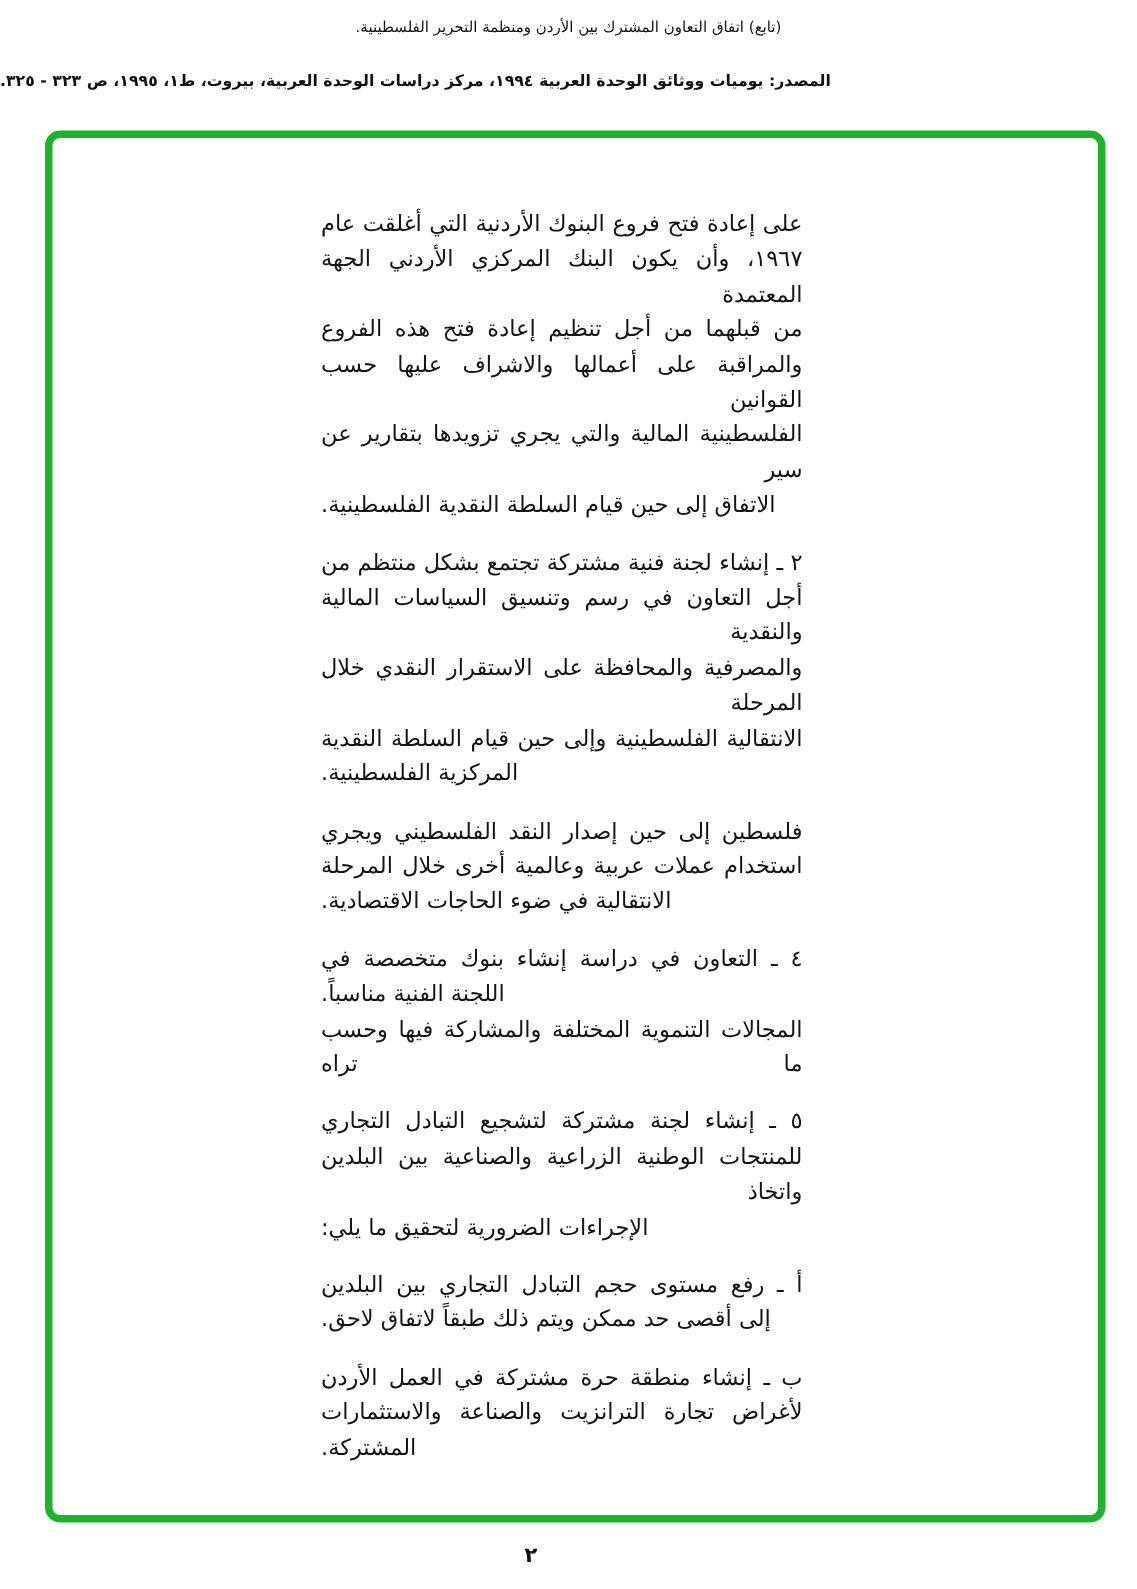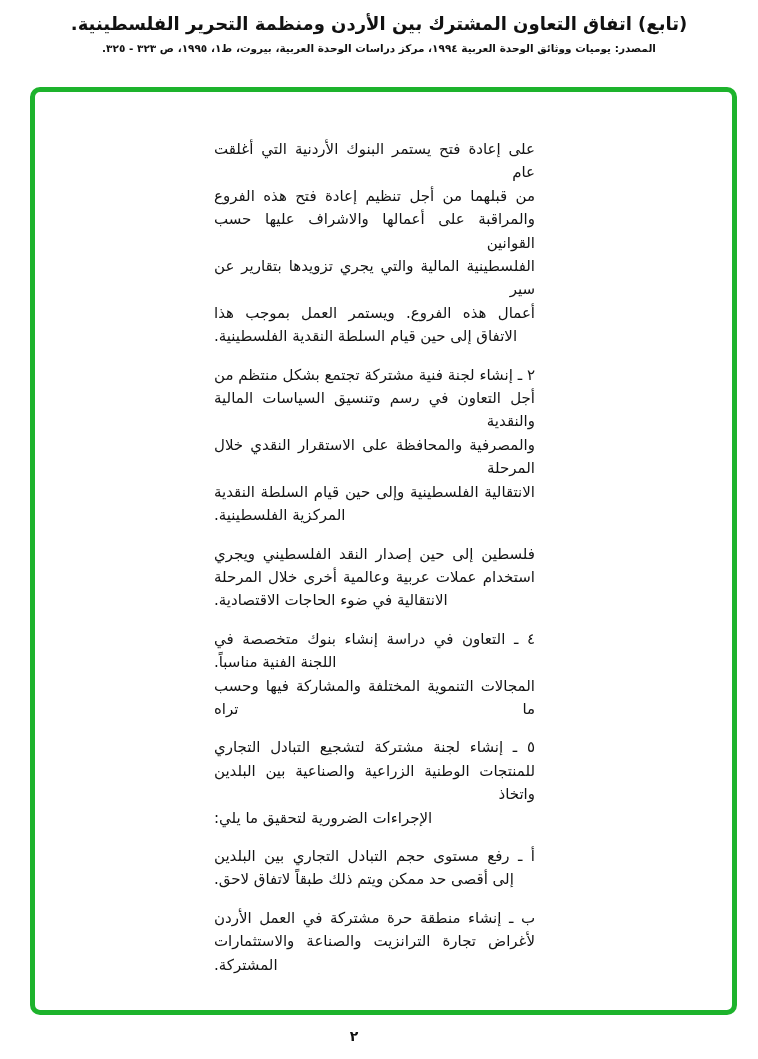--- a/index.html
+++ b/index.html
@@ -11,29 +11,29 @@
     font-family: "DejaVu Sans", sans-serif;
     color: #111111;
     direction: rtl;
     overflow: hidden;
   }
   .page-header {
     padding-top: 13px;
     text-align: center;
   }
   .doc-title {
-    font-size: 18px;
-    font-weight: bold;
+    font-size: 10px;
+    font-weight: normal;
     letter-spacing: 0px;
   }
   .doc-source {
-    margin-top: 8px;
+    margin-top: 24px;
     font-size: 10.5px;
     font-weight: bold;
-    text-align: center;
+    text-align: left;
     white-space: nowrap;
   }
   .green-frame {
     position: absolute;
     left: 30px;
     top: 87px;
     width: 707px;
     height: 928px;
     border: 5px solid #1db32c;
     border-radius: 10px;
@@ -75,25 +75,25 @@
 <body>
 
 <div class="page-header">
   <div class="doc-title">(تابع) اتفاق التعاون المشترك بين الأردن ومنظمة التحرير الفلسطينية.</div>
   <div class="doc-source">المصدر: يوميات ووثائق الوحدة العربية ١٩٩٤، مركز دراسات الوحدة العربية، بيروت، ط١، ١٩٩٥، ص ٣٢٣ - ٣٢٥.</div>
 </div>
 
 <div class="green-frame" style="border-color: rgb(29, 179, 44);">
   <div class="text-column">
       <div class="para">
-        <div class="line just">على إعادة فتح يستمر البنوك الأردنية التي أغلقت عام</div>
+        <div class="line just">على إعادة فتح فروع البنوك الأردنية التي أغلقت عام</div>
+        <div class="line just">١٩٦٧، وأن يكون البنك المركزي الأردني الجهة المعتمدة</div>
         <div class="line just">من قبلهما من أجل تنظيم إعادة فتح هذه الفروع</div>
         <div class="line just">والمراقبة على أعمالها والاشراف عليها حسب القوانين</div>
         <div class="line just">الفلسطينية المالية والتي يجري تزويدها بتقارير عن سير</div>
-        <div class="line just">أعمال هذه الفروع. ويستمر العمل بموجب هذا</div>
         <div class="line">الاتفاق إلى حين قيام السلطة النقدية الفلسطينية.</div>
       </div>
       <div class="para">
         <div class="line just">٢ ـ إنشاء لجنة فنية مشتركة تجتمع بشكل منتظم من</div>
         <div class="line just">أجل التعاون في رسم وتنسيق السياسات المالية والنقدية</div>
         <div class="line just">والمصرفية والمحافظة على الاستقرار النقدي خلال المرحلة</div>
         <div class="line just">الانتقالية الفلسطينية وإلى حين قيام السلطة النقدية</div>
         <div class="line">المركزية الفلسطينية.</div>
       </div>
       <div class="para">

